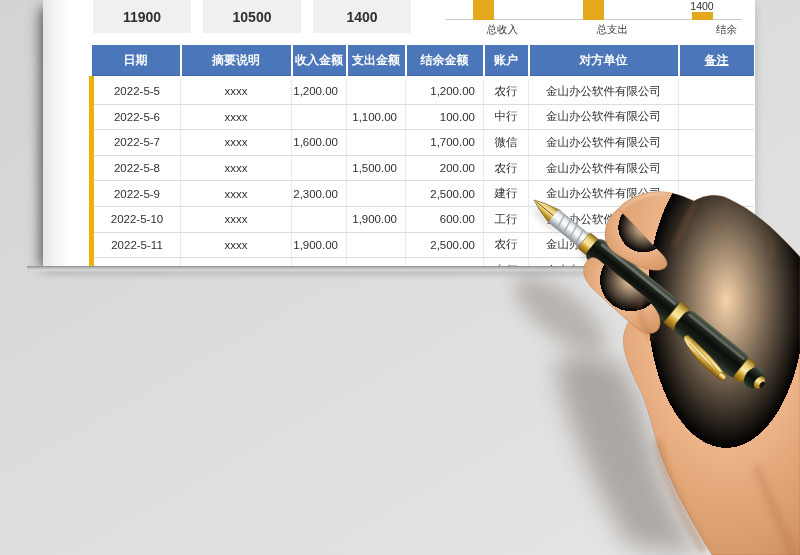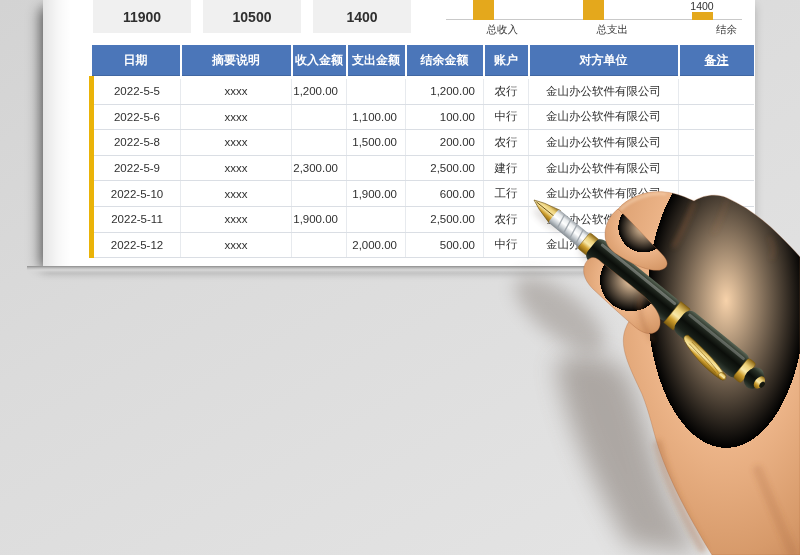--- a/index.html
+++ b/index.html
@@ -116,20 +116,30 @@
             <td>金山办公软件有限公司</td>
             <td></td>
           </tr>
           <tr>
             <td>2022-5-6</td>
             <td>xxxx</td>
             <td class="num"></td>
             <td class="num">1,100.00</td>
             <td class="num">100.00</td>
             <td>中行</td>
+            <td>金山办公软件有限公司</td>
+            <td></td>
+          </tr>
+          <tr>
+            <td>2022-5-7</td>
+            <td>xxxx</td>
+            <td class="num">1,600.00</td>
+            <td class="num"></td>
+            <td class="num">1,700.00</td>
+            <td>微信</td>
             <td>金山办公软件有限公司</td>
             <td></td>
           </tr>
           <tr>
             <td>2022-5-8</td>
             <td>xxxx</td>
             <td class="num"></td>
             <td class="num">1,500.00</td>
             <td class="num">200.00</td>
             <td>农行</td>

